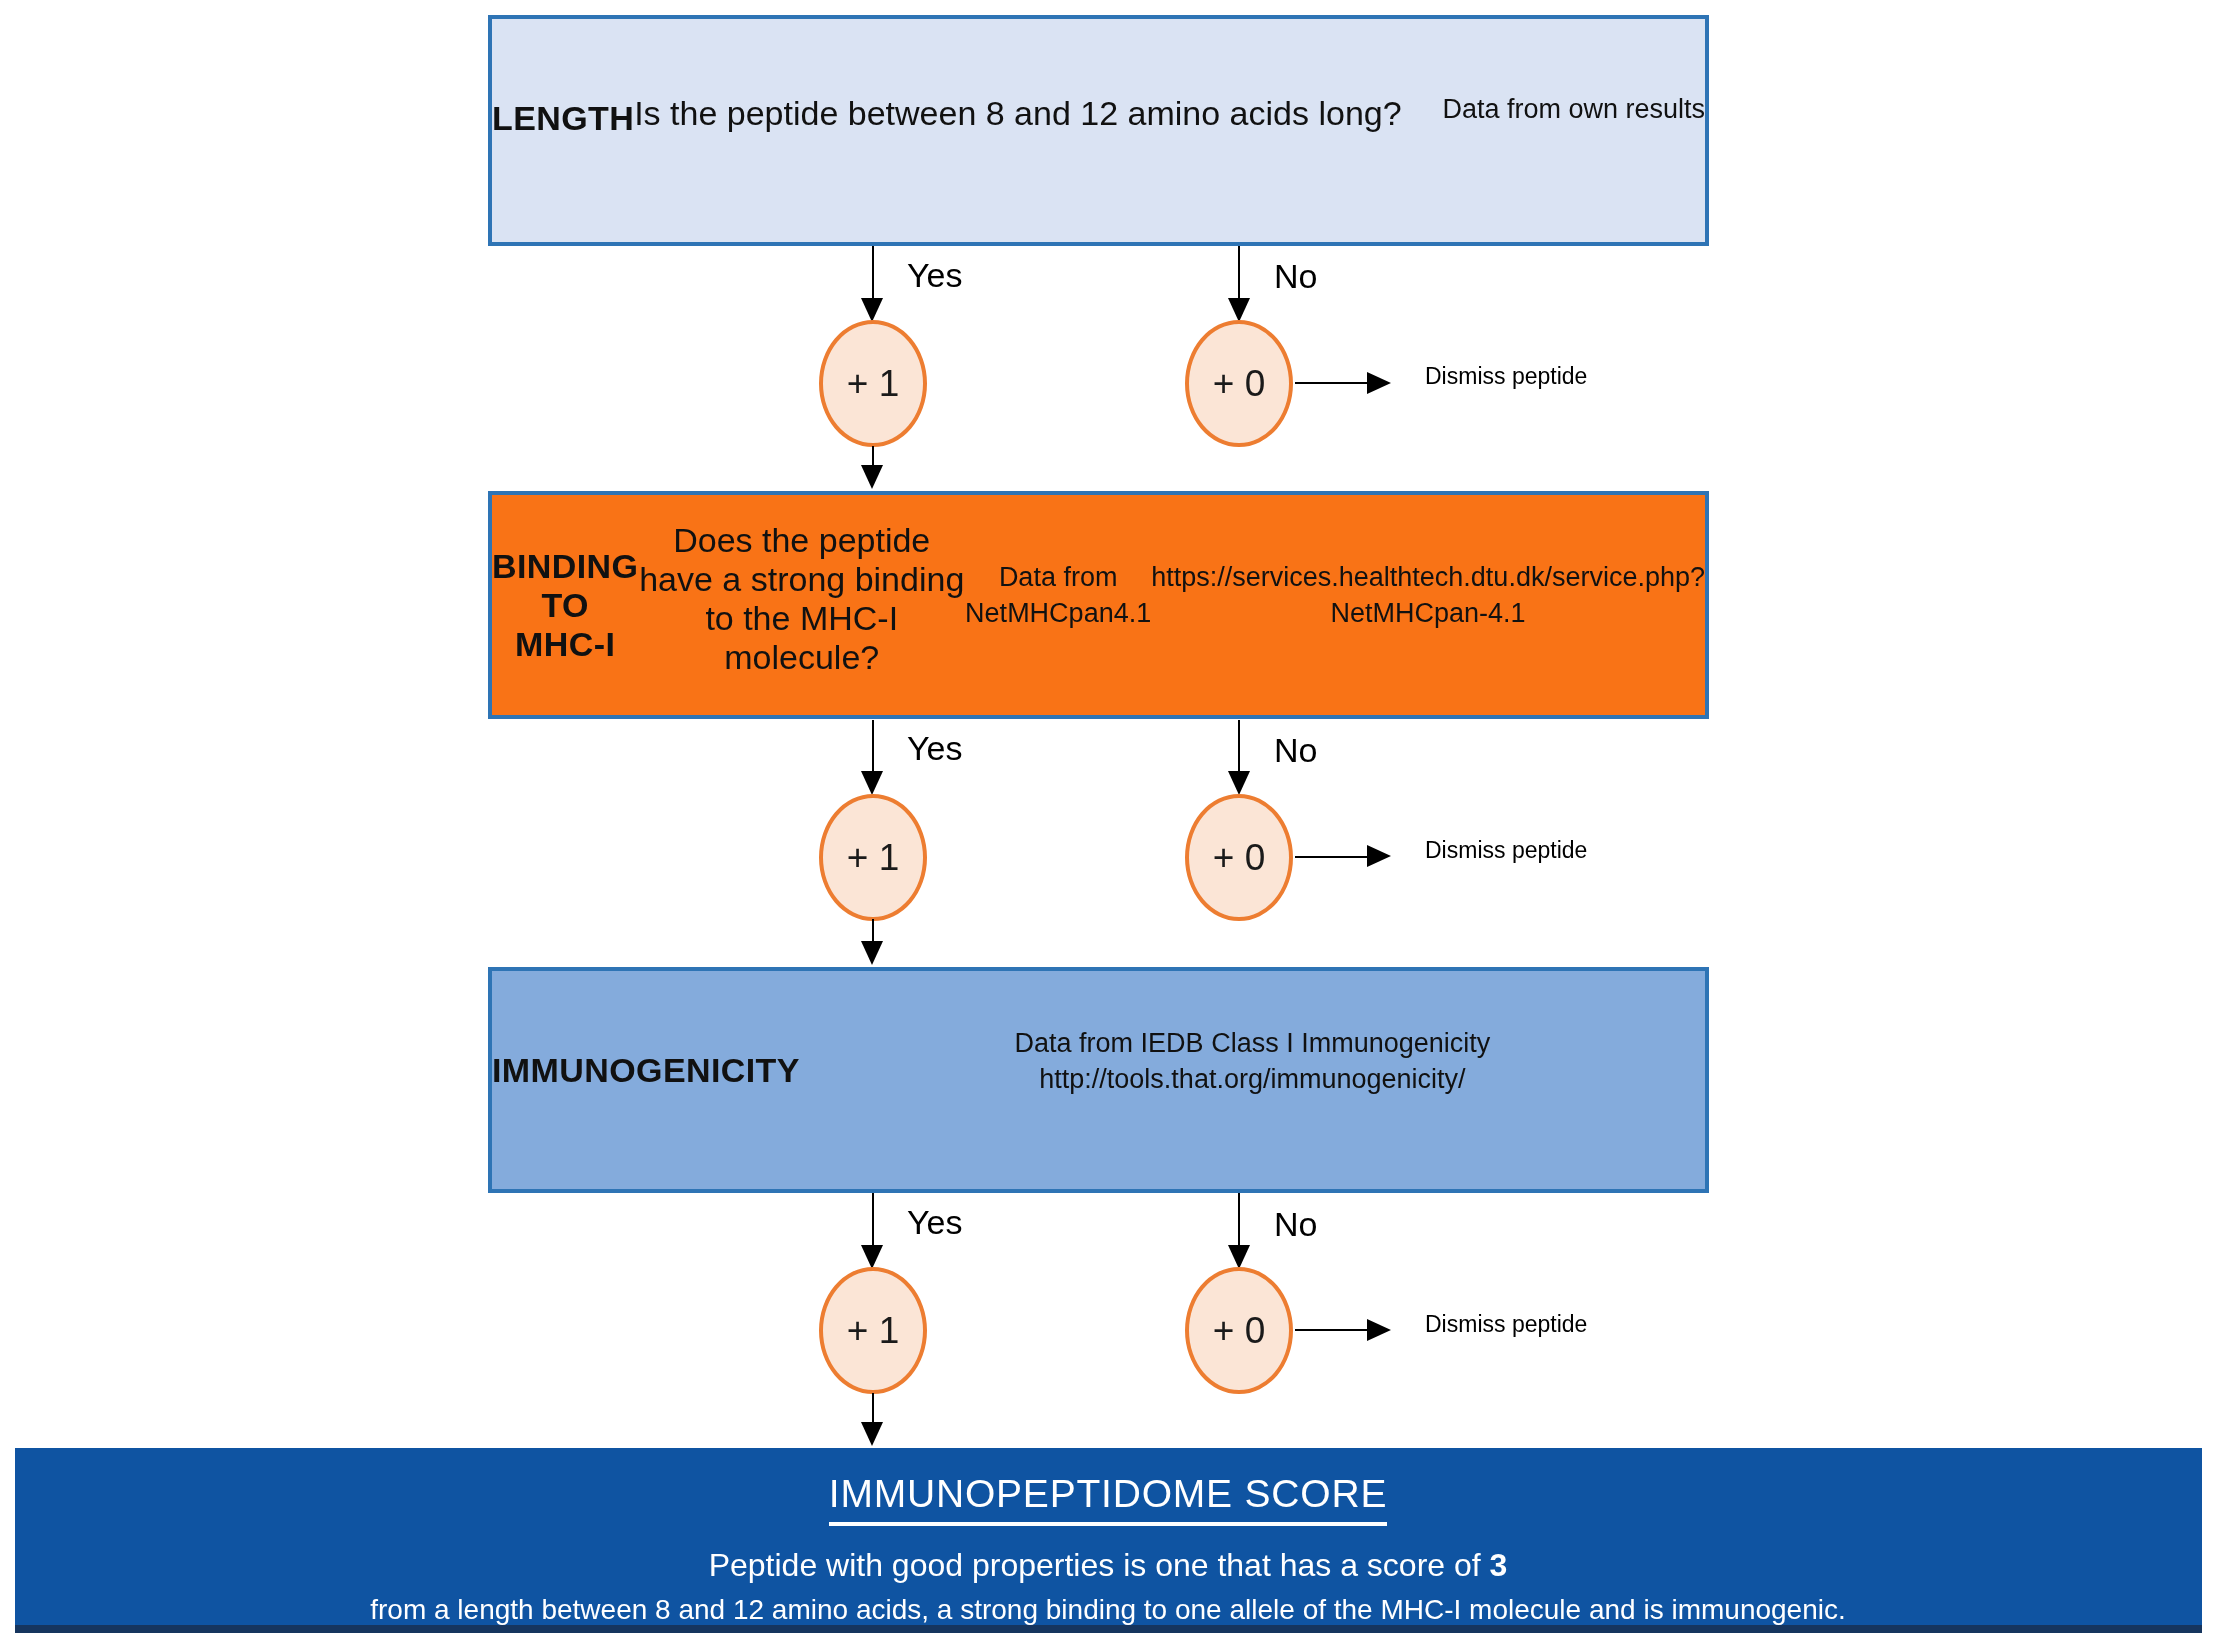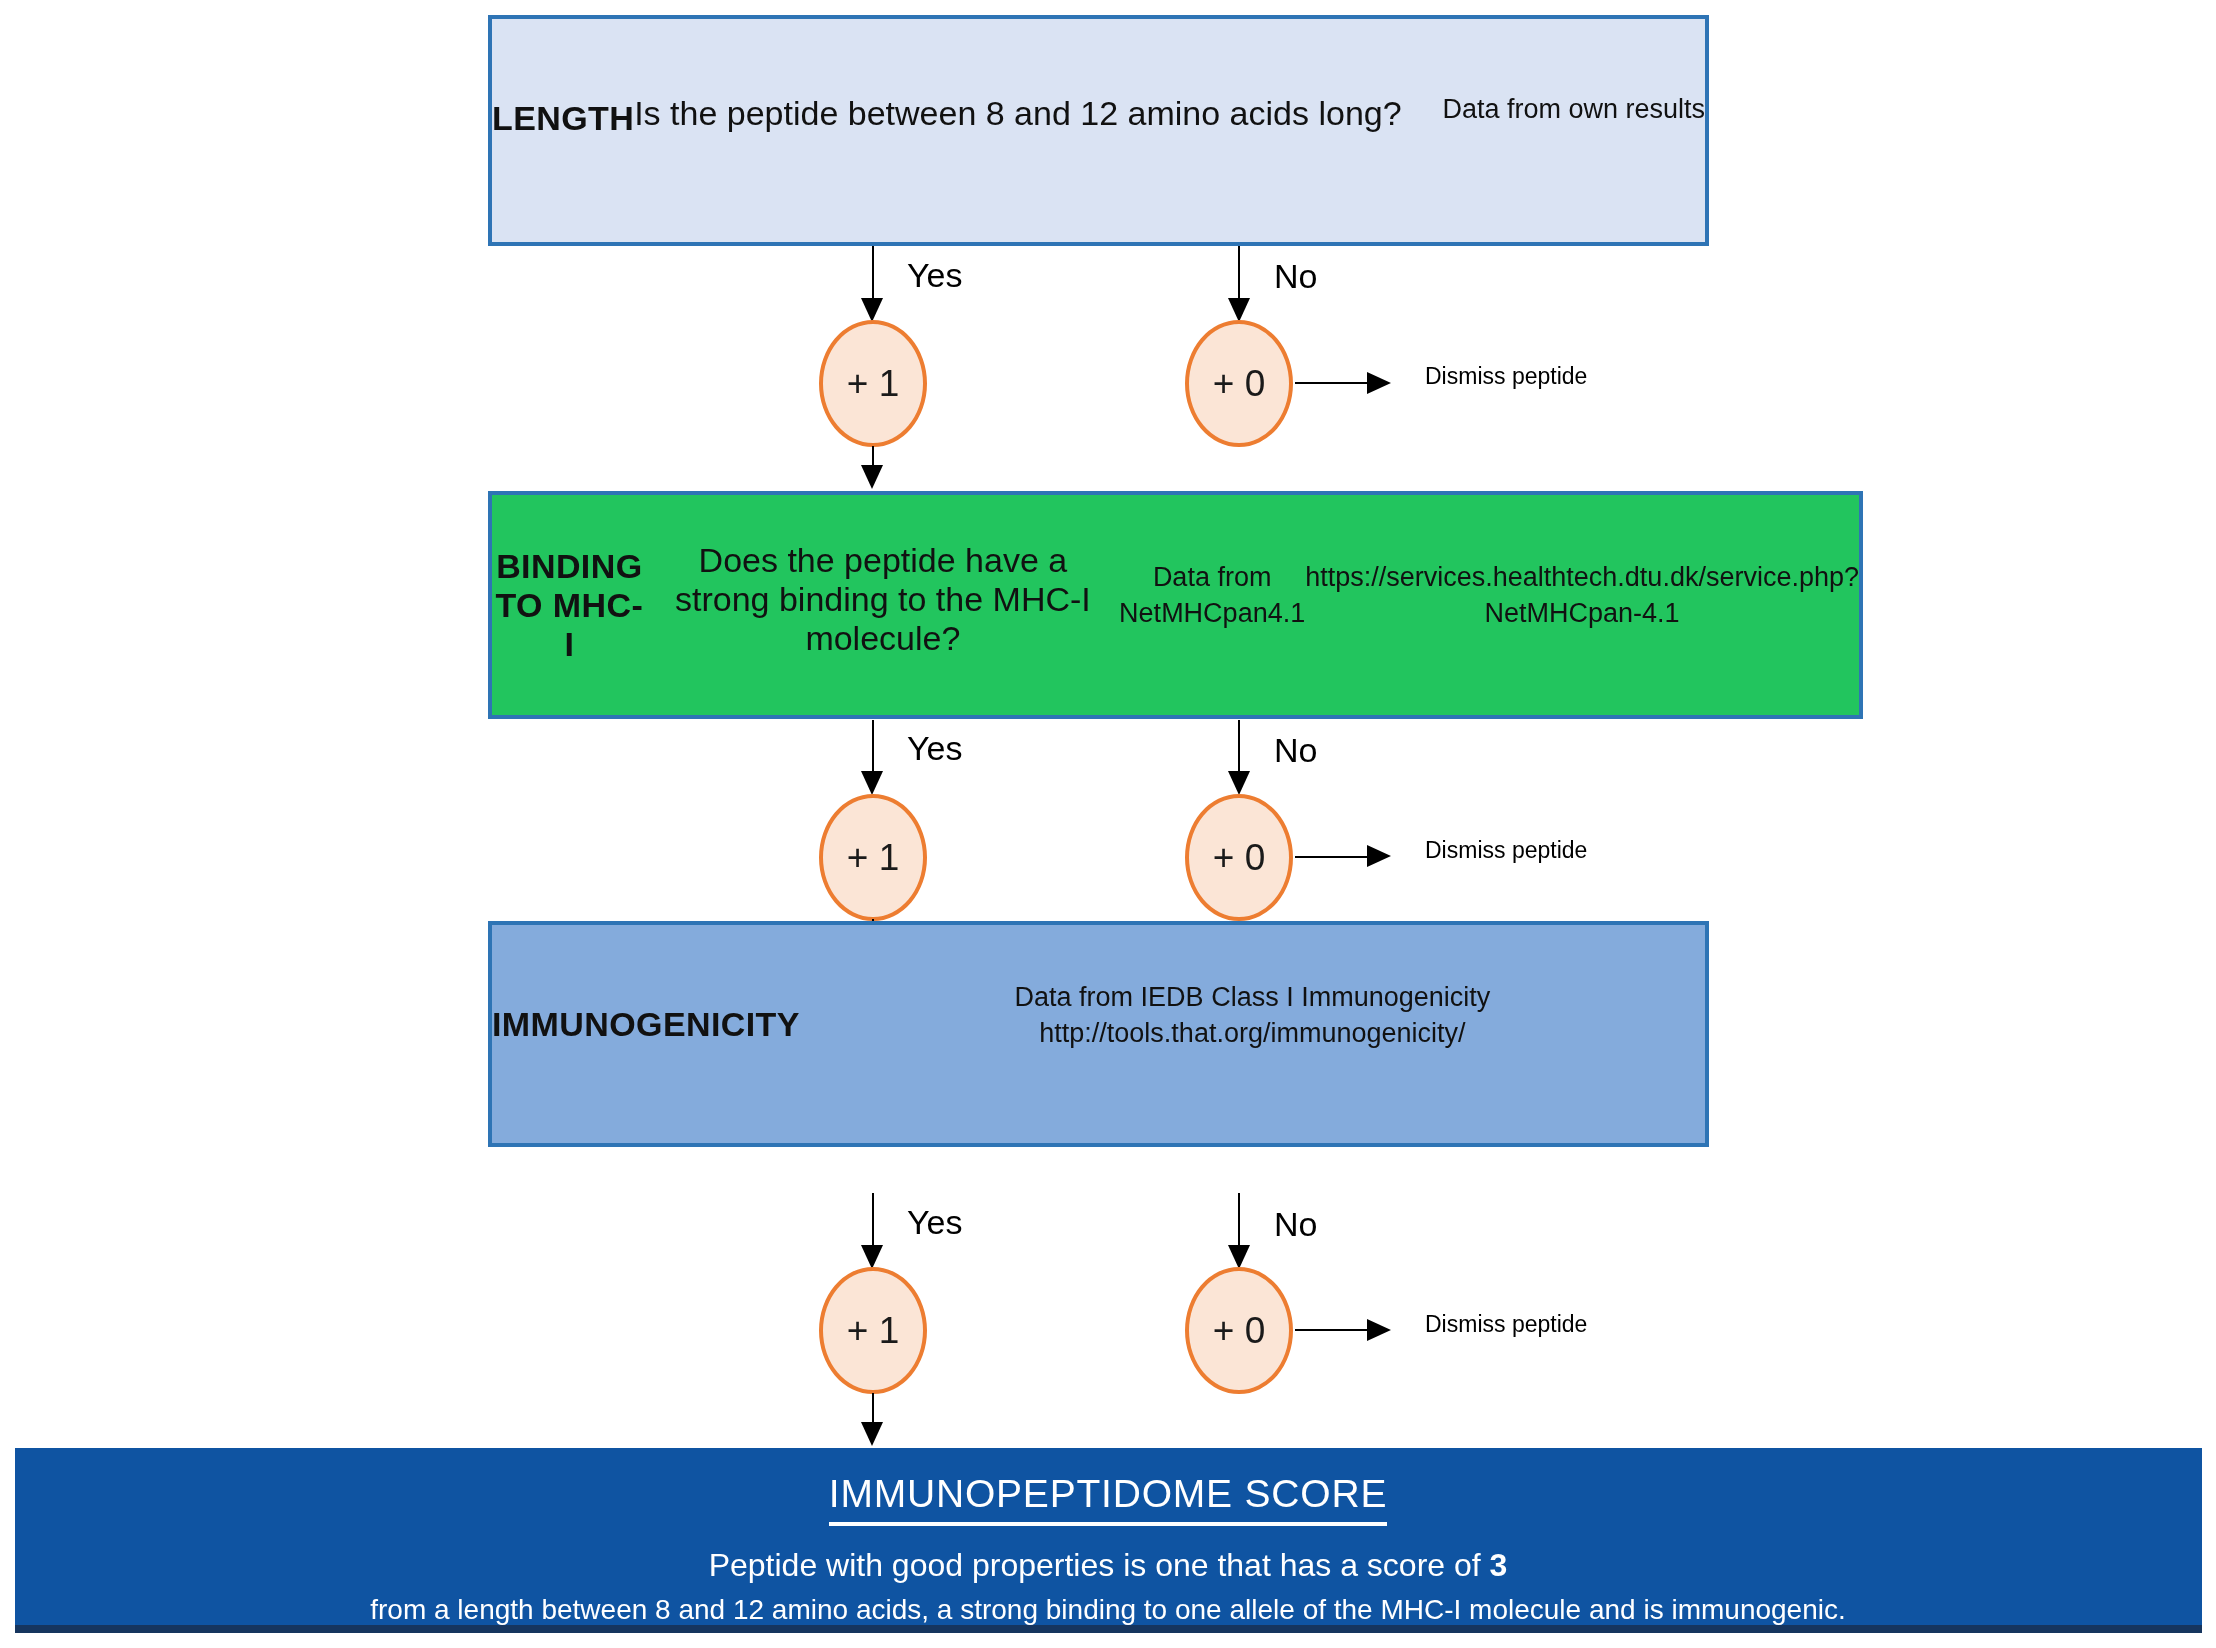--- a/index.html
+++ b/index.html
@@ -26,22 +26,22 @@
     flex-direction: row;
     align-items: center;
     text-align: center;
   }
   .box .title    { font-weight: bold; font-size: 34px; margin-top: 19.3px; letter-spacing: 0.4px; }
   .box .question { font-size: 34px; margin-top: 8px; }
   .box .spacer   { flex: 1 1 auto; }
   .box .source   { font-size: 27px; line-height: 1.35; }
 
   #box-length         { left: 488px; top: 14.5px;   width: 1221px; height: 231px; background: #dae3f3; padding-bottom: 42px; }
-  #box-binding        { left: 488px; top: 491px;  width: 1375px; height: 228px; background: #22c55e; padding-bottom: 19.3px; }
-  #box-immunogenicity { left: 488px; top: 921px; width: 1221px; height: 226px; background: #84abdc; padding-bottom: 38px; align-items: center; }
+  #box-binding        { left: 488px; top: 491px;  width: 1221px; height: 228px; background: #f97316; padding-bottom: 19.3px; }
+  #box-immunogenicity { left: 488px; top: 967px; width: 1221px; height: 226px; background: #84abdc; padding-bottom: 38px; align-items: center; }
 
   
   #box-final {
     position: absolute;
     box-sizing: border-box;
     left: 14.5px; top: 1448px; width: 2187px; height: 185px;
     background: #0f54a2;
     border-bottom: 8px solid #16355e;
     color: #ffffff;
     display: flex;

